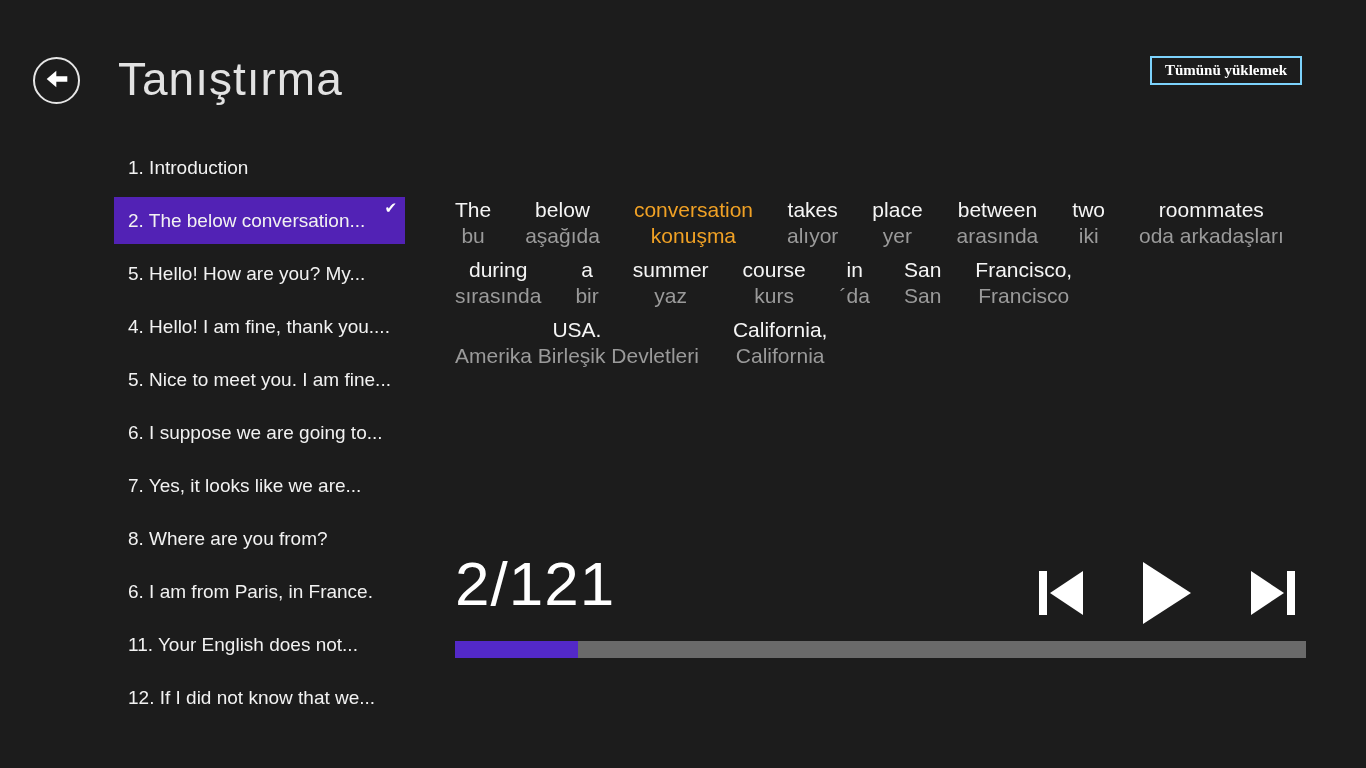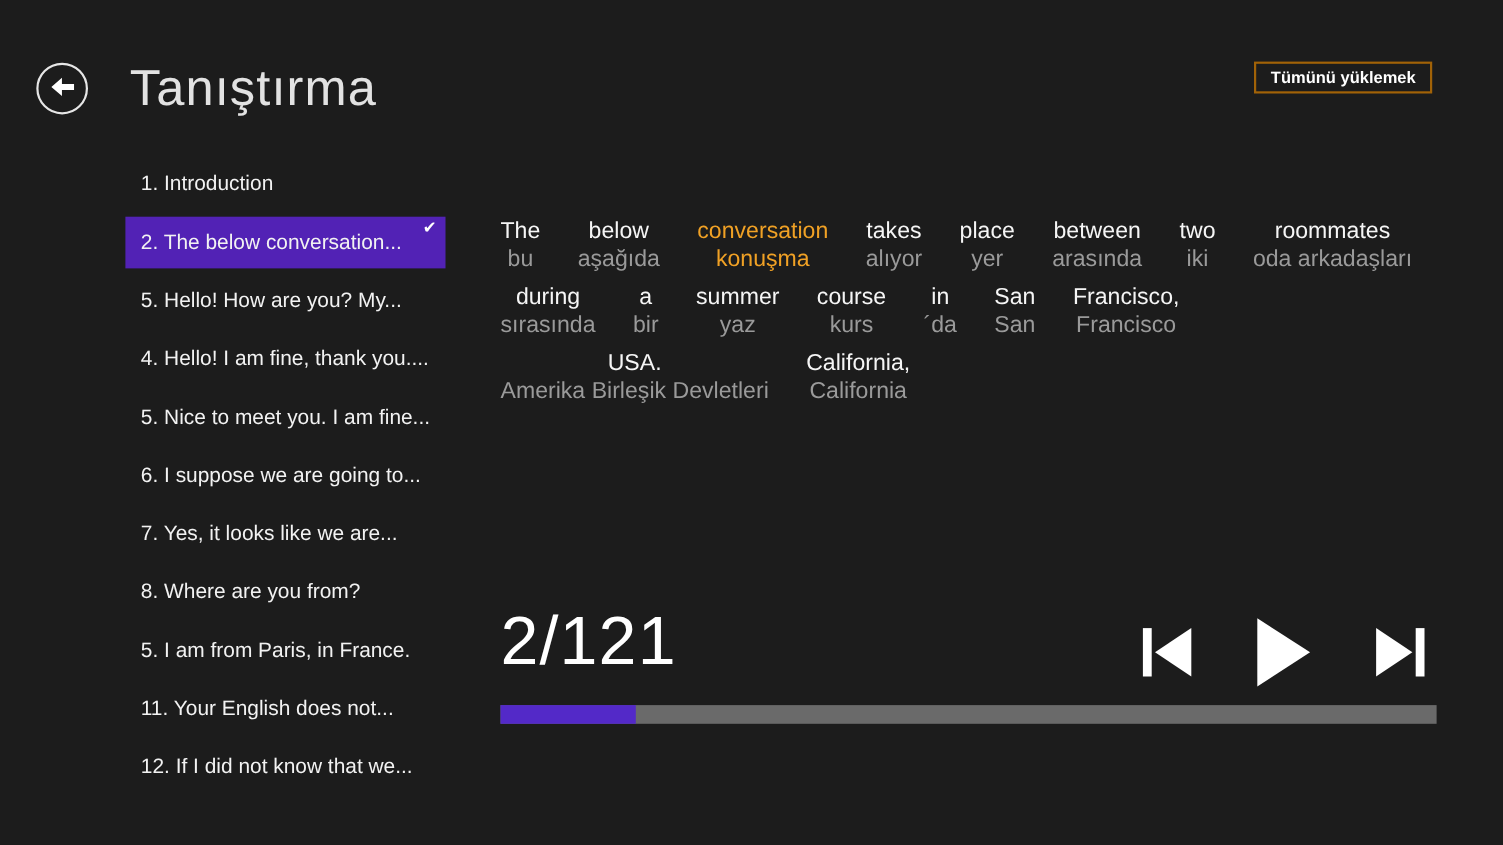--- a/index.html
+++ b/index.html
@@ -29,23 +29,23 @@
   .app-title {
     position: absolute; left: 118px; top: 52px;
     font-size: 46px; font-weight: 300; letter-spacing: 1px;
     color: #e2e2e2;
   }
   .download-btn {
     position: absolute; top: 56px; right: 64px;
     height: 29px; padding: 0 13px;
     display: flex; align-items: center;
     background: transparent;
-    border: 2px solid #a16207;
+    border: 2px solid #7dd3fc;
     color: #ffffff; font-size: 15px; font-weight: 700;
-    font-family: Liberation Sans, sans-serif;
+    font-family: Liberation Serif, serif;
     cursor: pointer;
   }
 
   
   .playlist { position: absolute; left: 114px; top: 144px; width: 291px; }
   .pl-item {
     height: 47px; margin-bottom: 6px;
     display: flex; align-items: center;
     padding: 0 14px;
     font-size: 19px; color: #f2f2f2;
@@ -121,21 +121,21 @@
   <div class="pl-item">
     <span>6. I suppose we are going to...</span>
   </div>
   <div class="pl-item">
     <span>7. Yes, it looks like we are...</span>
   </div>
   <div class="pl-item">
     <span>8. Where are you from?</span>
   </div>
   <div class="pl-item">
-    <span>5. I am from Paris, in France.</span>
+    <span>6. I am from Paris, in France.</span>
   </div>
   <div class="pl-item">
     <span>11. Your English does not...</span>
   </div>
   <div class="pl-item">
     <span>12. If I did not know that we...</span>
   </div>
 </div>
 
 <div class="words">

